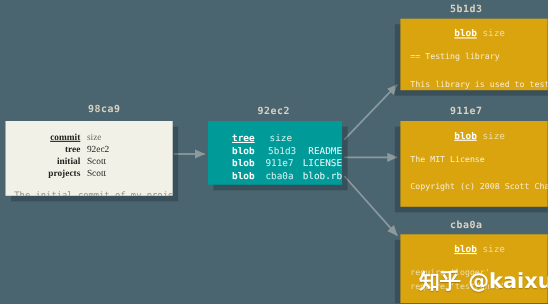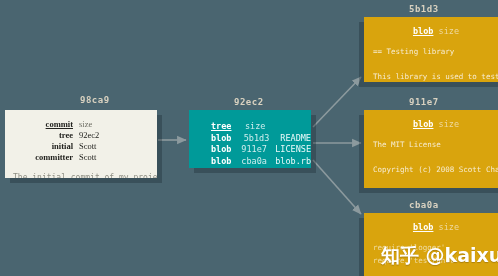--- a/index.html
+++ b/index.html
@@ -189,21 +189,21 @@
       </div>
       <div class="crow">
         <span class="k">tree</span>
         <span class="v dark">92ec2</span>
       </div>
       <div class="crow">
         <span class="k">initial</span>
         <span class="v dark">Scott</span>
       </div>
       <div class="crow">
-        <span class="k">committer</span>
+        <span class="k">projects</span>
         <span class="v dark">Scott</span>
       </div>
     </div>
     <div class="commit-msg">The initial commit of my project</div>
   </div>
 
   <div class="hash" style="left:234px; top:97px;">92ec2</div>
   <div class="node-shadow" style="left:194px; top:115px; width:122px; height:58px;"></div>
   <div class="node tree-node" style="left:189px; top:110px; width:122px; height:58px;">
     <div class="tree-rows">

